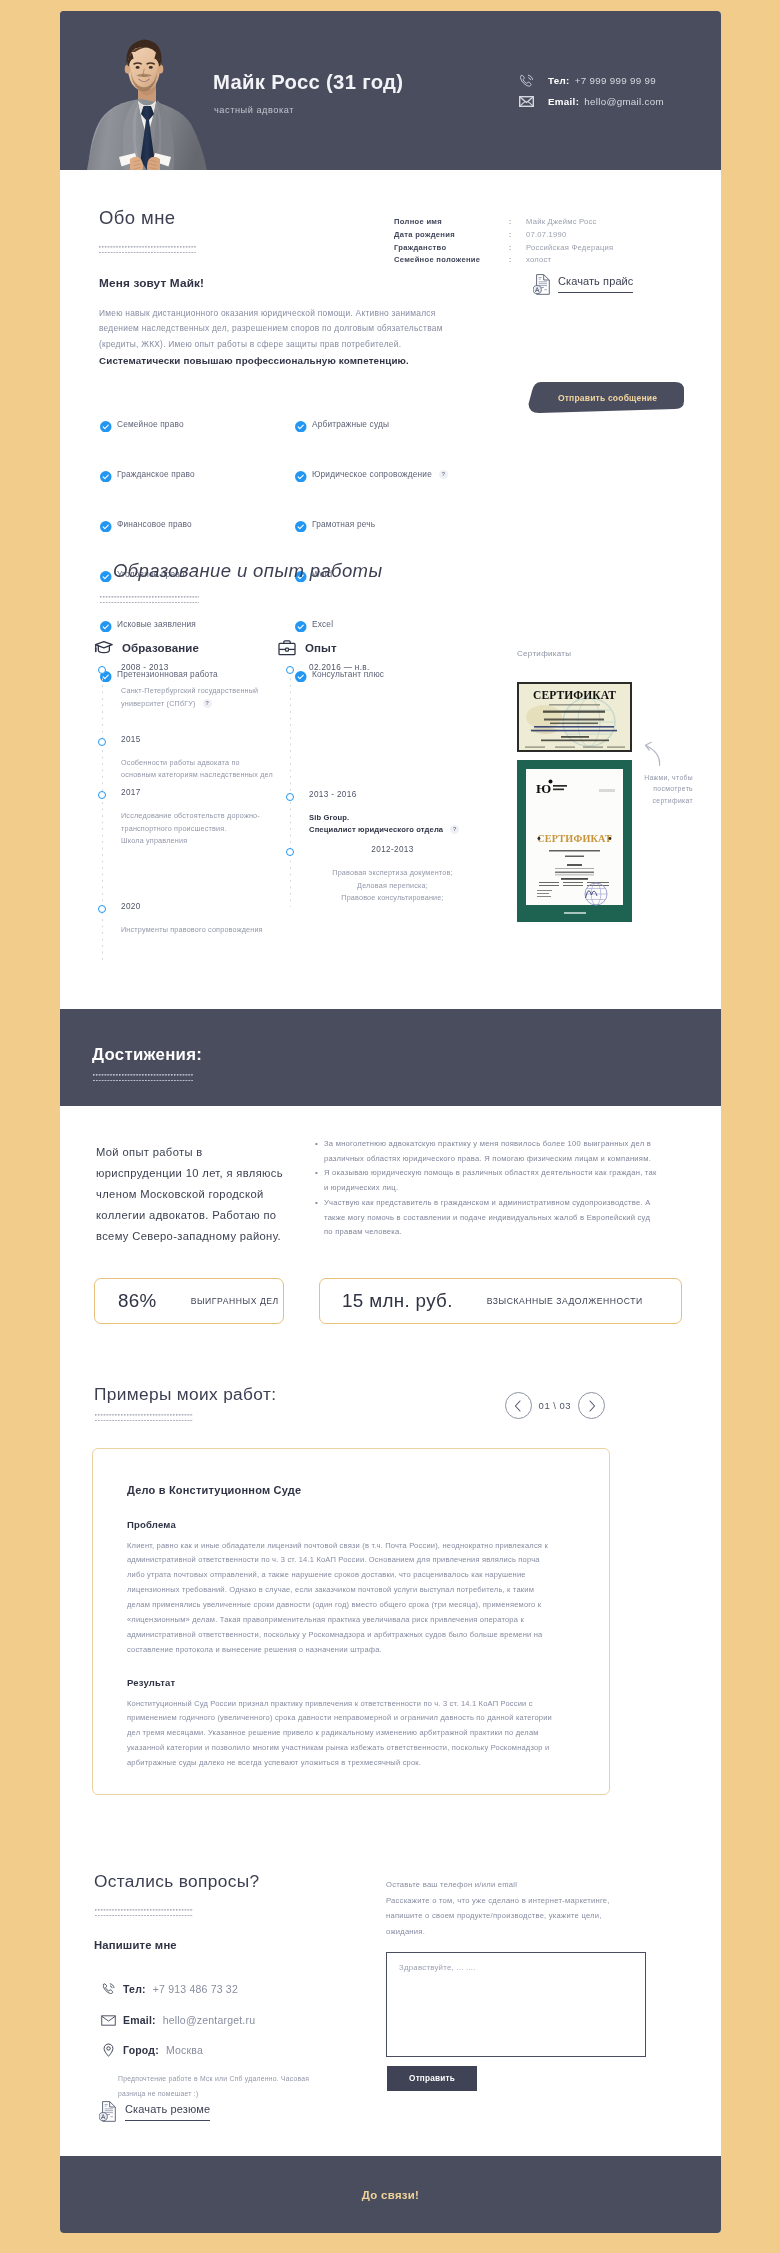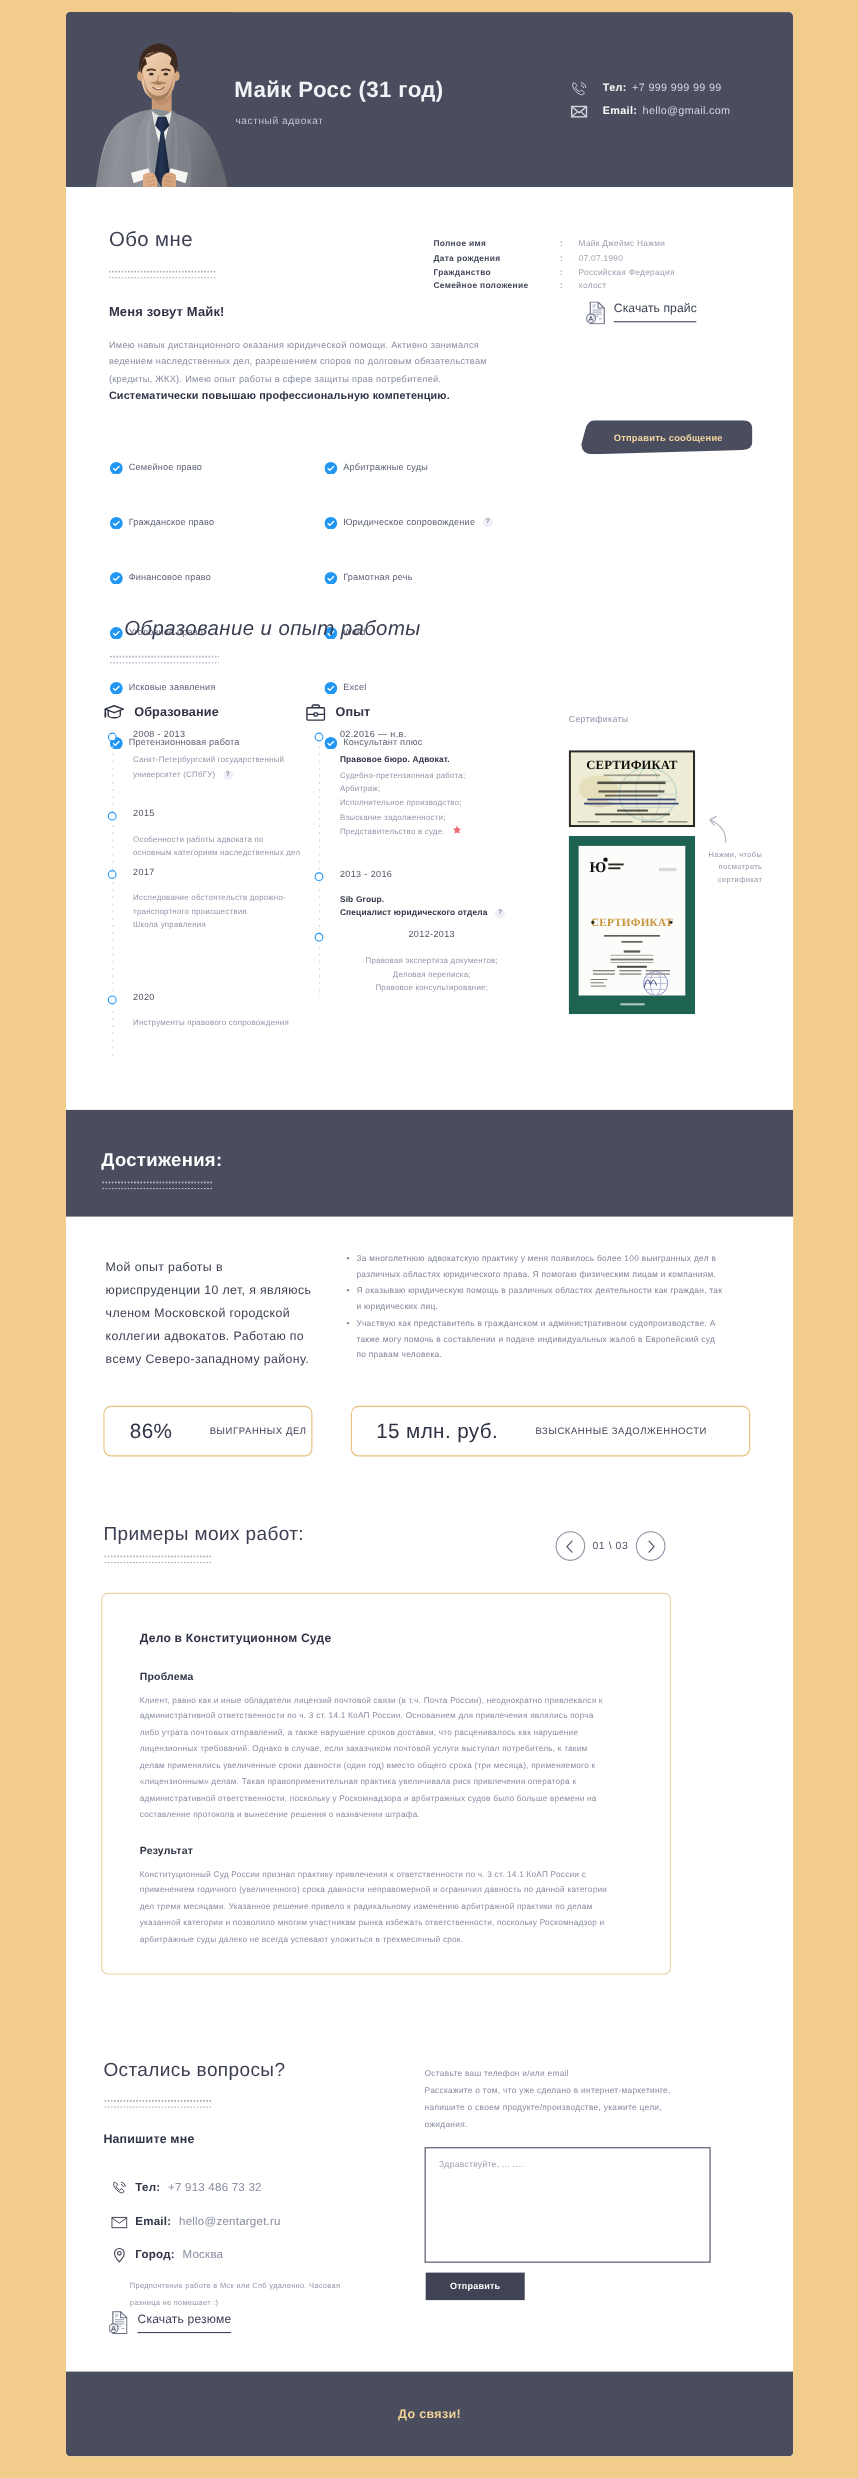--- a/index.html
+++ b/index.html
@@ -242,21 +242,21 @@
   </div>
 
   <div class="h2 about-title">Обо мне</div>
   <div class="dots about-dots"></div>
 
   <table class="facts">
     <tbody>
         <tr>
           <td class="k">Полное имя</td>
           <td class="c">:</td>
-          <td class="v">Майк Джеймс Нажми</td>
+          <td class="v">Майк Джеймс Росс</td>
         </tr>
     <tr>
           <td class="k">Дата рождения</td>
           <td class="c">:</td>
           <td class="v">07.07.1990</td>
         </tr>
     <tr>
           <td class="k">Гражданство</td>
           <td class="c">:</td>
           <td class="v">Российская Федерация</td>
@@ -441,27 +441,20 @@
       <span class="tl-dot"></span>
       <div class="tl-date">2020</div>
       <div class="tl-txt">Инструменты правового сопровождения</div>
     </div>
   </div>
 
   <div class="tl" style="left:226px; top:652px; width:190px; height:240px;">
     <div class="tl-item" style="top:0px;">
       <span class="tl-dot"></span>
       <div class="tl-date">02.2016 — н.в.</div>
-      <div class="tl-txt"><b>Правовое бюро. Адвокат.</b><span class="nl">Судебно-претензионная работа;
-Арбитраж;
-Исполнительное производство;
-Взыскание задолженности;
-Представительство в суде.</span><span class="star"><svg width="9" height="9" viewBox="0 0 12 12">
-              <path d="M6 .7l1.55 3.3 3.45.5-2.5 2.6.6 3.6L6 9l-3.1 1.7.6-3.6L1 4.5l3.45-.5z" fill="#f2707b"></path>
-            </svg></span></div>
     </div>
     <div class="tl-item" style="top:126.5px;">
       <span class="tl-dot"></span>
       <div class="tl-date">2013 - 2016</div>
       <div class="tl-txt"><b class="nl2">Sib Group.
 Специалист юридического отдела</b><span class="qm">?</span></div>
     </div>
     <div class="tl-item" style="top:182px;text-align:center;">
       <span class="tl-dot"></span>
       <div class="tl-date">2012-2013</div>

